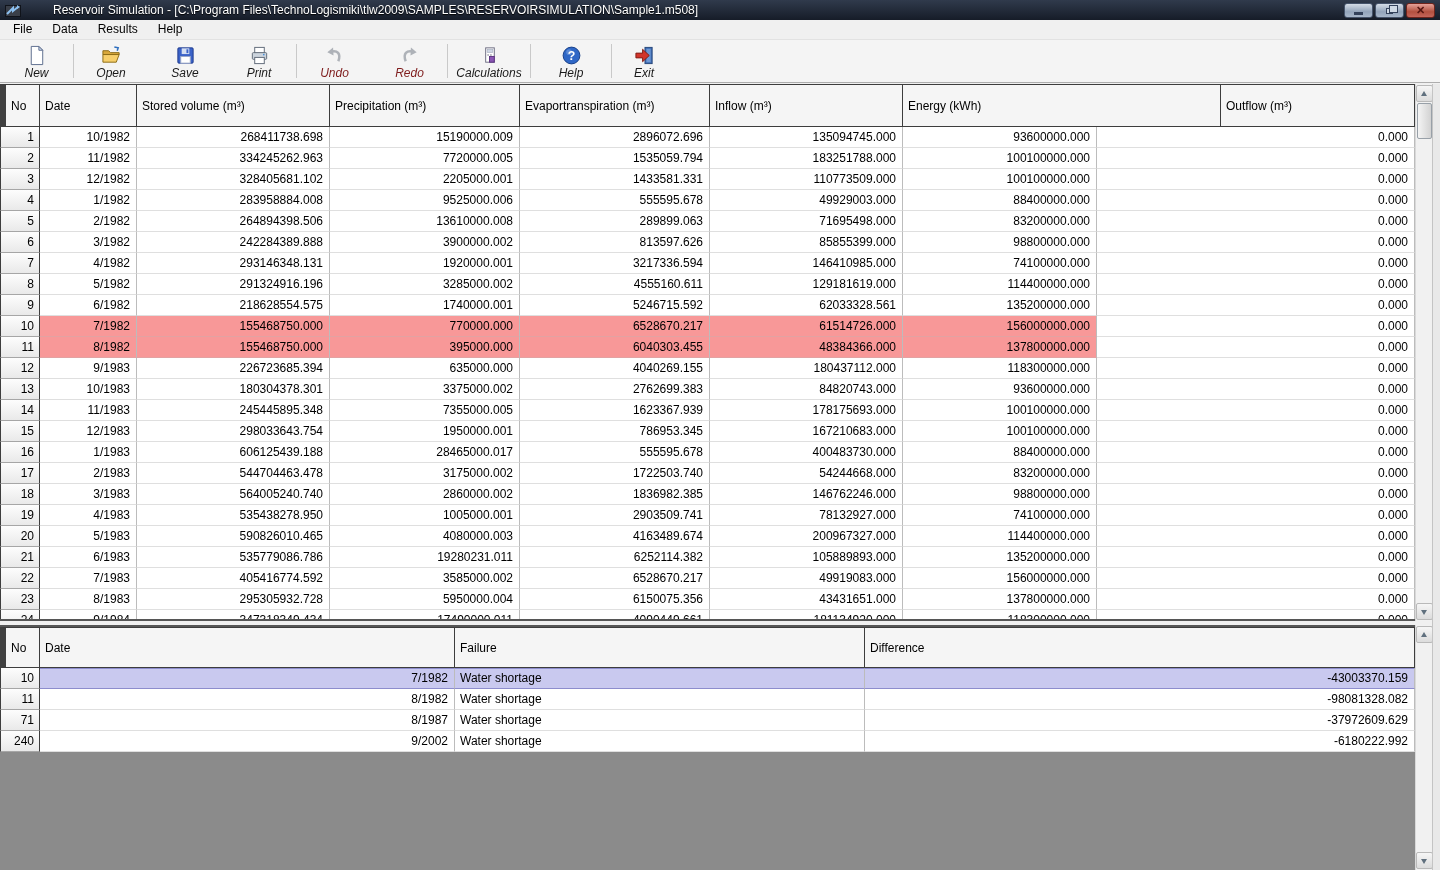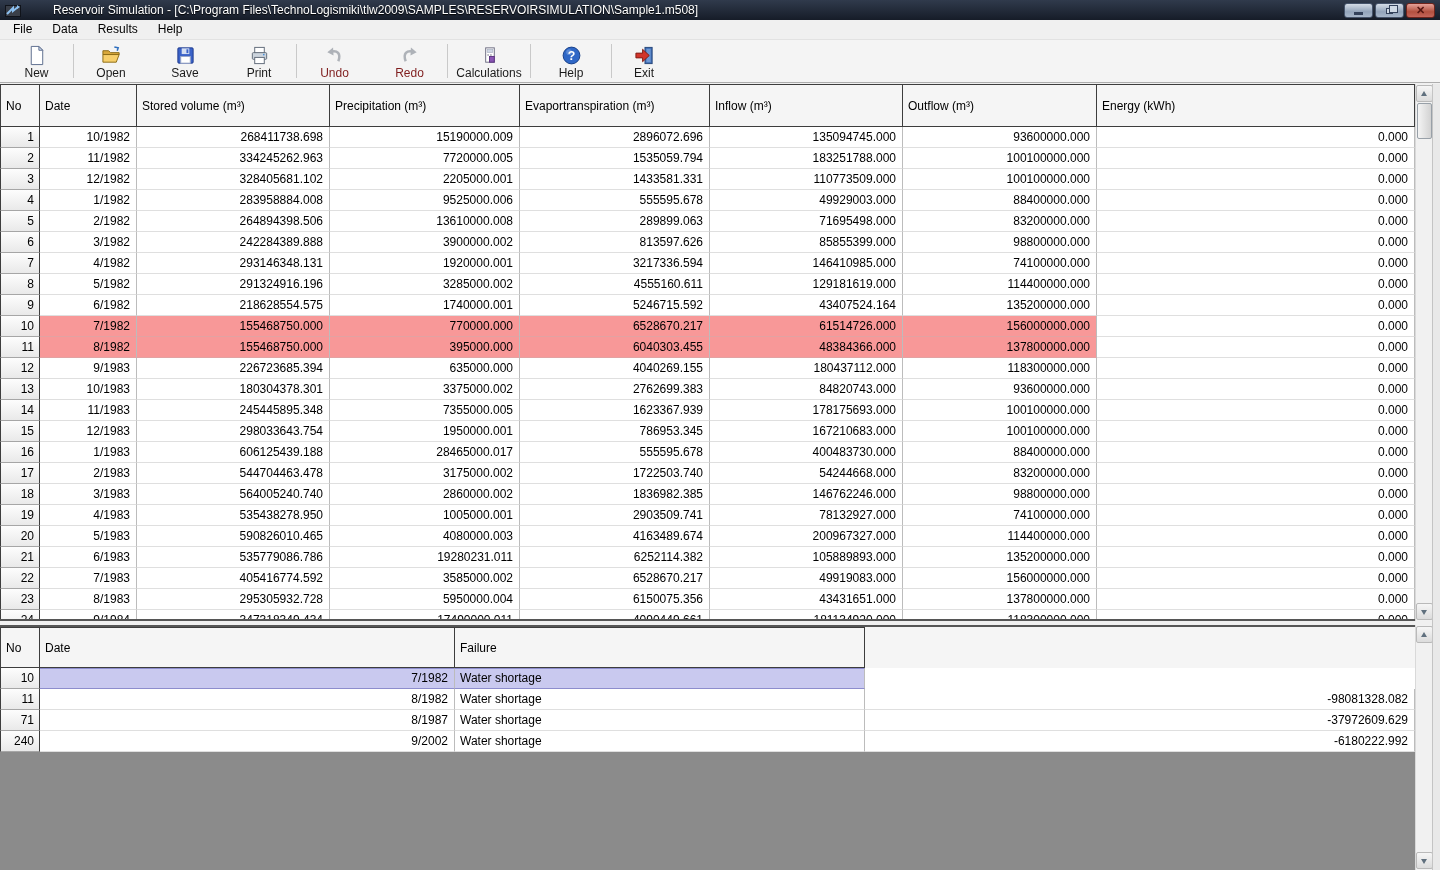--- a/index.html
+++ b/index.html
@@ -19,33 +19,33 @@
   .g-x { color:#551410; font-weight:bold; font-size:11px; line-height:11px; }
 
   
   .menubar { height:20px; background:#f0f0f0; display:flex; align-items:center; padding-left:3px; border-bottom:1px solid #e2e2e2; }
   .menu-item { padding:2px 10px 3px 10px; cursor:default; }
 
   
   .toolbar { height:43px; background:#f4f4f4; border-bottom:1px solid #adadad; display:flex; align-items:stretch; }
   .tbtn { display:flex; flex-direction:column; align-items:center; justify-content:center; gap:1px; padding-top:2px; cursor:default; }
   .tbtn svg { width:21px; height:21px; }
-  .tbtn .tlabel { font-size:12px; color:#1a1a1a; line-height:13px; }
+  .tbtn .tlabel { font-size:12px; color:#1a1a1a; line-height:13px;font-style:italic; }
   .tbtn.disabled .tlabel { color:#7f1d1d; }
   .tsep { width:1px; background:#c9c9c9; margin:4px 0; }
 
   
   .panel { position:absolute; left:0; background:#fff; overflow:hidden; }
   #main-panel  { top:84px;  width:1415px; height:537px; border-bottom:2px solid #565656; }
   #fail-panel  { top:625px; width:1415px; height:245px; background:#8b8b8b; border-top:2px solid #565656; }
   .thead { display:flex; background:#f5f5f5; }
   #main-panel .thead { height:43px; }
   #fail-panel .thead { height:41px; }
   .th { display:flex; align-items:center; padding-left:5px; border:1px solid #3d3d3d; border-left:none; font-size:12px; cursor:default; }
-  .th:first-child { border-left:1px solid #404040; }
+  .th:first-child { border-left:6px solid #404040; }
   .trow { display:flex; height:21px; background:#fff; }
   .cell { line-height:20px; border-right:1px solid #bcbcbc; border-bottom:1px solid #dfdfdf; text-align:right; padding-right:6px; overflow:hidden; white-space:nowrap; cursor:default; }
   .rowhead { background:linear-gradient(#fdfdfd,#e9e9e9); border-right:1px solid #3d3d3d; border-bottom:1px solid #a6a6a6; text-align:right; padding-right:5px; border-left:1px solid #3d3d3d; }
   .cell.lft { text-align:left; padding-left:5px; padding-right:0; }
   
   .c-no{width:40px} .c-date{width:97px} .c-stored{width:193px} .c-precip{width:190px}
   .c-evap{width:190px} .c-inflow{width:193px} .c-outflow{width:194px} .c-energy{width:318px}
   
   .b-no{width:40px} .b-date{width:415px} .b-fail{width:410px} .b-diff{width:550px}
   
@@ -179,22 +179,22 @@
 </div>
 
 <div class="panel" id="main-panel">
   <div class="thead">
     <div class="th c-no">No</div>
     <div class="th c-date">Date</div>
     <div class="th c-stored">Stored volume (m³)</div>
     <div class="th c-precip">Precipitation (m³)</div>
     <div class="th c-evap">Evaportranspiration (m³)</div>
     <div class="th c-inflow">Inflow (m³)</div>
+    <div class="th c-energy">Energy (kWh)</div>
     <div class="th c-outflow">Outflow (m³)</div>
-    <div class="th c-energy">Energy (kWh)</div>
   </div>
   <div id="main-body">
       <div class="trow">
         <div class="cell c-no rowhead">1</div>
         <div class="cell c-date pinkable">10/1982</div>
         <div class="cell c-stored pinkable">268411738.698</div>
         <div class="cell c-precip pinkable">15190000.009</div>
         <div class="cell c-evap pinkable">2896072.696</div>
         <div class="cell c-inflow pinkable">135094745.000</div>
         <div class="cell c-outflow pinkable">93600000.000</div>
@@ -269,21 +269,21 @@
         <div class="cell c-inflow pinkable">129181619.000</div>
         <div class="cell c-outflow pinkable">114400000.000</div>
         <div class="cell c-energy">0.000</div>
       </div>
       <div class="trow">
         <div class="cell c-no rowhead">9</div>
         <div class="cell c-date pinkable">6/1982</div>
         <div class="cell c-stored pinkable">218628554.575</div>
         <div class="cell c-precip pinkable">1740000.001</div>
         <div class="cell c-evap pinkable">5246715.592</div>
-        <div class="cell c-inflow pinkable">43407524.164</div>
+        <div class="cell c-inflow pinkable">62033328.561</div>
         <div class="cell c-outflow pinkable">135200000.000</div>
         <div class="cell c-energy">0.000</div>
       </div>
       <div class="trow hl">
         <div class="cell c-no rowhead">10</div>
         <div class="cell c-date pinkable">7/1982</div>
         <div class="cell c-stored pinkable">155468750.000</div>
         <div class="cell c-precip pinkable">770000.000</div>
         <div class="cell c-evap pinkable">6528670.217</div>
         <div class="cell c-inflow pinkable">61514726.000</div>
@@ -440,26 +440,28 @@
   <div class="sbtn down">
       <div class="tri-down"></div>
     </div>
 </div>
 
 <div class="panel" id="fail-panel">
   <div class="thead">
     <div class="th b-no">No</div>
     <div class="th b-date">Date</div>
     <div class="th b-fail">Failure</div>
+    <div class="th b-diff">Difference</div>
   </div>
   <div id="fail-body">
       <div class="trow sel">
         <div class="cell b-no rowhead">10</div>
         <div class="cell b-date">7/1982</div>
         <div class="cell b-fail lft">Water shortage</div>
+        <div class="cell b-diff">-43003370.159</div>
       </div>
       <div class="trow">
         <div class="cell b-no rowhead">11</div>
         <div class="cell b-date">8/1982</div>
         <div class="cell b-fail lft">Water shortage</div>
         <div class="cell b-diff">-98081328.082</div>
       </div>
       <div class="trow">
         <div class="cell b-no rowhead">71</div>
         <div class="cell b-date">8/1987</div>

